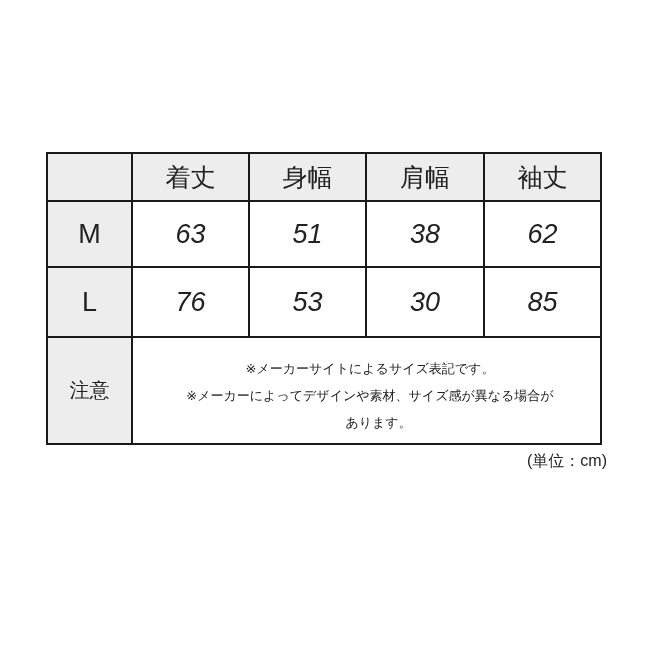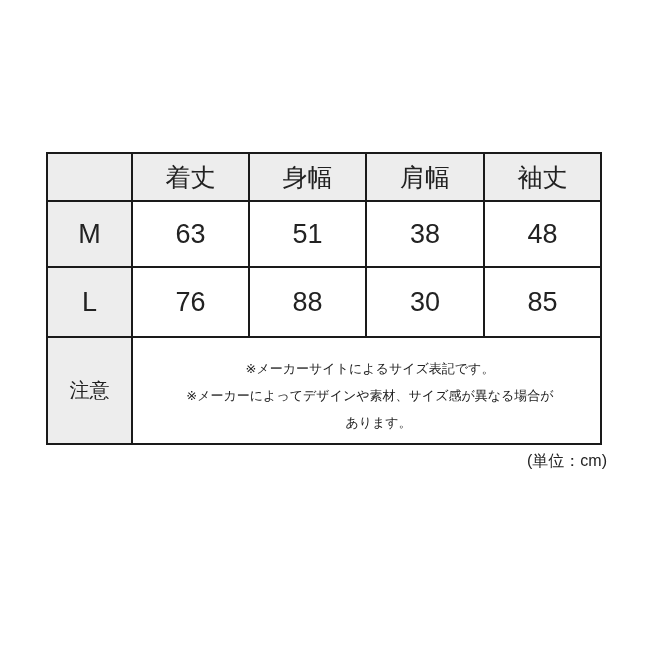--- a/index.html
+++ b/index.html
@@ -31,21 +31,21 @@
     padding: 0;
     color: #222222;
   }
   .shaded { background: #ededed; }
   tr.r-header { height: 48px; }
   tr.r-m { height: 66px; }
   tr.r-l { height: 70px; }
   tr.r-note { height: 107px; }
   .r-header th { font-size: 25px; }
   .row-label { font-size: 27px; }
-  .size-value { font-size: 27px; }
+  .size-value { font-size: 27px; font-style: italic; }
   .note-label { font-size: 20px; }
   td.note-cell {
     text-align: center;
     vertical-align: top;
     padding: 17px 8px 0 15px;
     font-size: 13px;
     line-height: 27px;
   }
   .note-line { white-space: nowrap; }
   .note-line.indent { padding-left: 17px; }
@@ -77,26 +77,26 @@
         <th class="shaded">着丈</th>
         <th class="shaded">身幅</th>
         <th class="shaded">肩幅</th>
         <th class="shaded">袖丈</th>
       </tr>
       <tr class="r-m">
         <th class="shaded row-label">M</th>
         <td class="size-value">63</td>
         <td class="size-value">51</td>
         <td class="size-value">38</td>
-        <td class="size-value">48</td>
+        <td class="size-value">62</td>
       </tr>
       <tr class="r-l">
         <th class="shaded row-label">L</th>
         <td class="size-value">76</td>
-        <td class="size-value">88</td>
+        <td class="size-value">53</td>
         <td class="size-value">30</td>
         <td class="size-value">85</td>
       </tr>
       <tr class="r-note">
         <th class="shaded note-label">注意</th>
         <td class="note-cell" colspan="4">
           <div class="note-line">※メーカーサイトによるサイズ表記です。</div>
           <div class="note-line">※メーカーによってデザインや素材、サイズ感が異なる場合が</div>
           <div class="note-line indent">あります。</div>
         </td>

